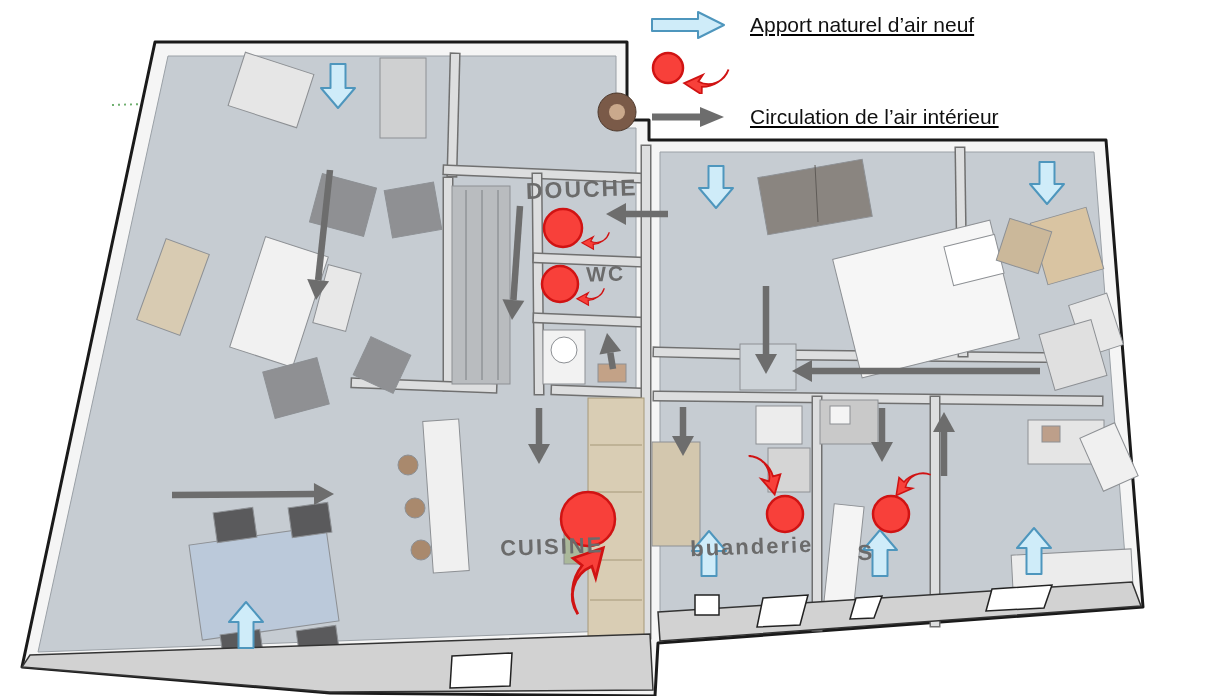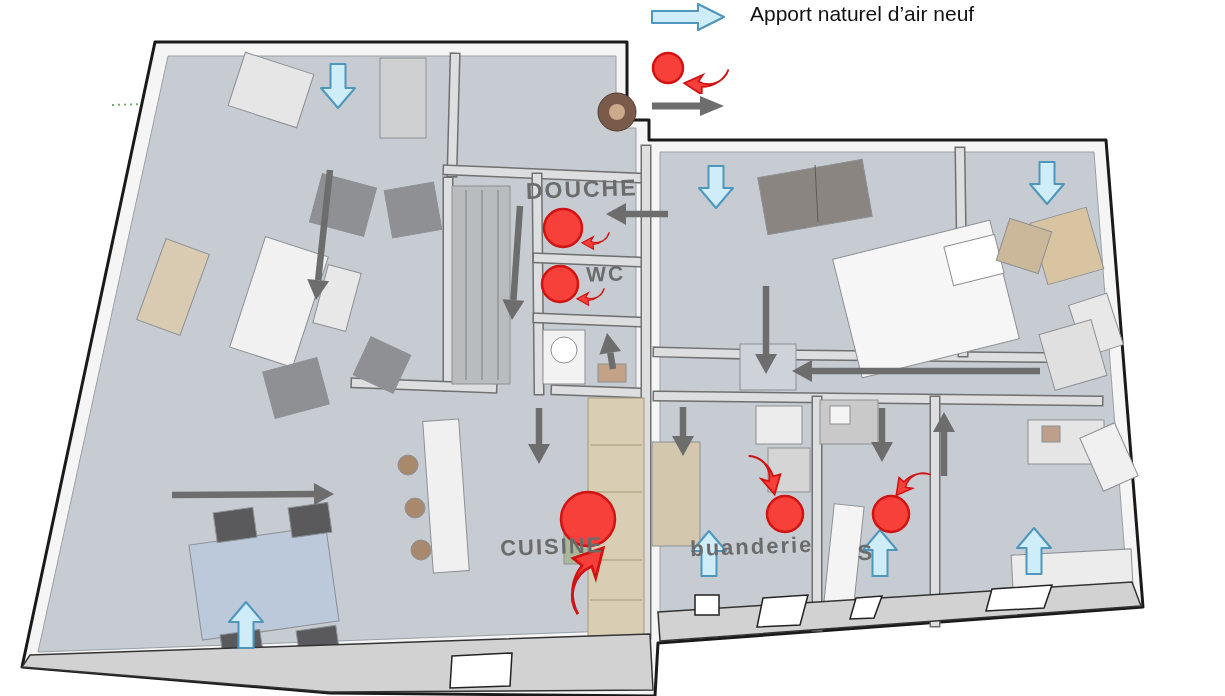--- a/index.html
+++ b/index.html
@@ -1,20 +1,20 @@
 <!DOCTYPE html>
 <html><head>
 <meta charset="utf-8">
 <style>
   html,body{margin:0;padding:0;background:#ffffff;}
   #stage{position:relative;width:1225px;height:696px;background:#ffffff;overflow:hidden;
          font-family:"Liberation Sans", sans-serif;}
   #plan-svg{position:absolute;left:0;top:0;}
   #legend{position:absolute;left:650px;top:2px;width:560px;}
-  .legend-row{display:flex;align-items:flex-start;height:46px;}
+  .legend-row{display:flex;align-items:center;height:46px;text-decoration:underline;}
   .legend-icon{width:100px;flex:0 0 100px;display:flex;align-items:center;justify-content:flex-start;}
   .legend-label{font-size:21px;color:#111;letter-spacing:0px;}
   text.room-label{font-family:"Liberation Sans", sans-serif;letter-spacing:2px;}
 </style>
 </head>
 <body>
 
 <div id="stage">
 
   <svg id="plan-svg" width="1225" height="696" viewBox="0 0 1225 696">
@@ -241,15 +241,16 @@
           </svg>
       </div>
     </div>
     <div class="legend-row">
       <div class="legend-icon">
         <svg width="78" height="24" viewBox="0 0 78 24">
           <line x1="2" y1="12" x2="52" y2="12" stroke="#6d6d6d" stroke-width="7"></line>
           <polygon points="50,2 74,12 50,22" fill="#6d6d6d"></polygon>
         </svg>
       </div>
+      <span class="legend-label">Circulation de l’air intérieur</span>
     </div>
   </div>
 </div>
 
 </body></html>

